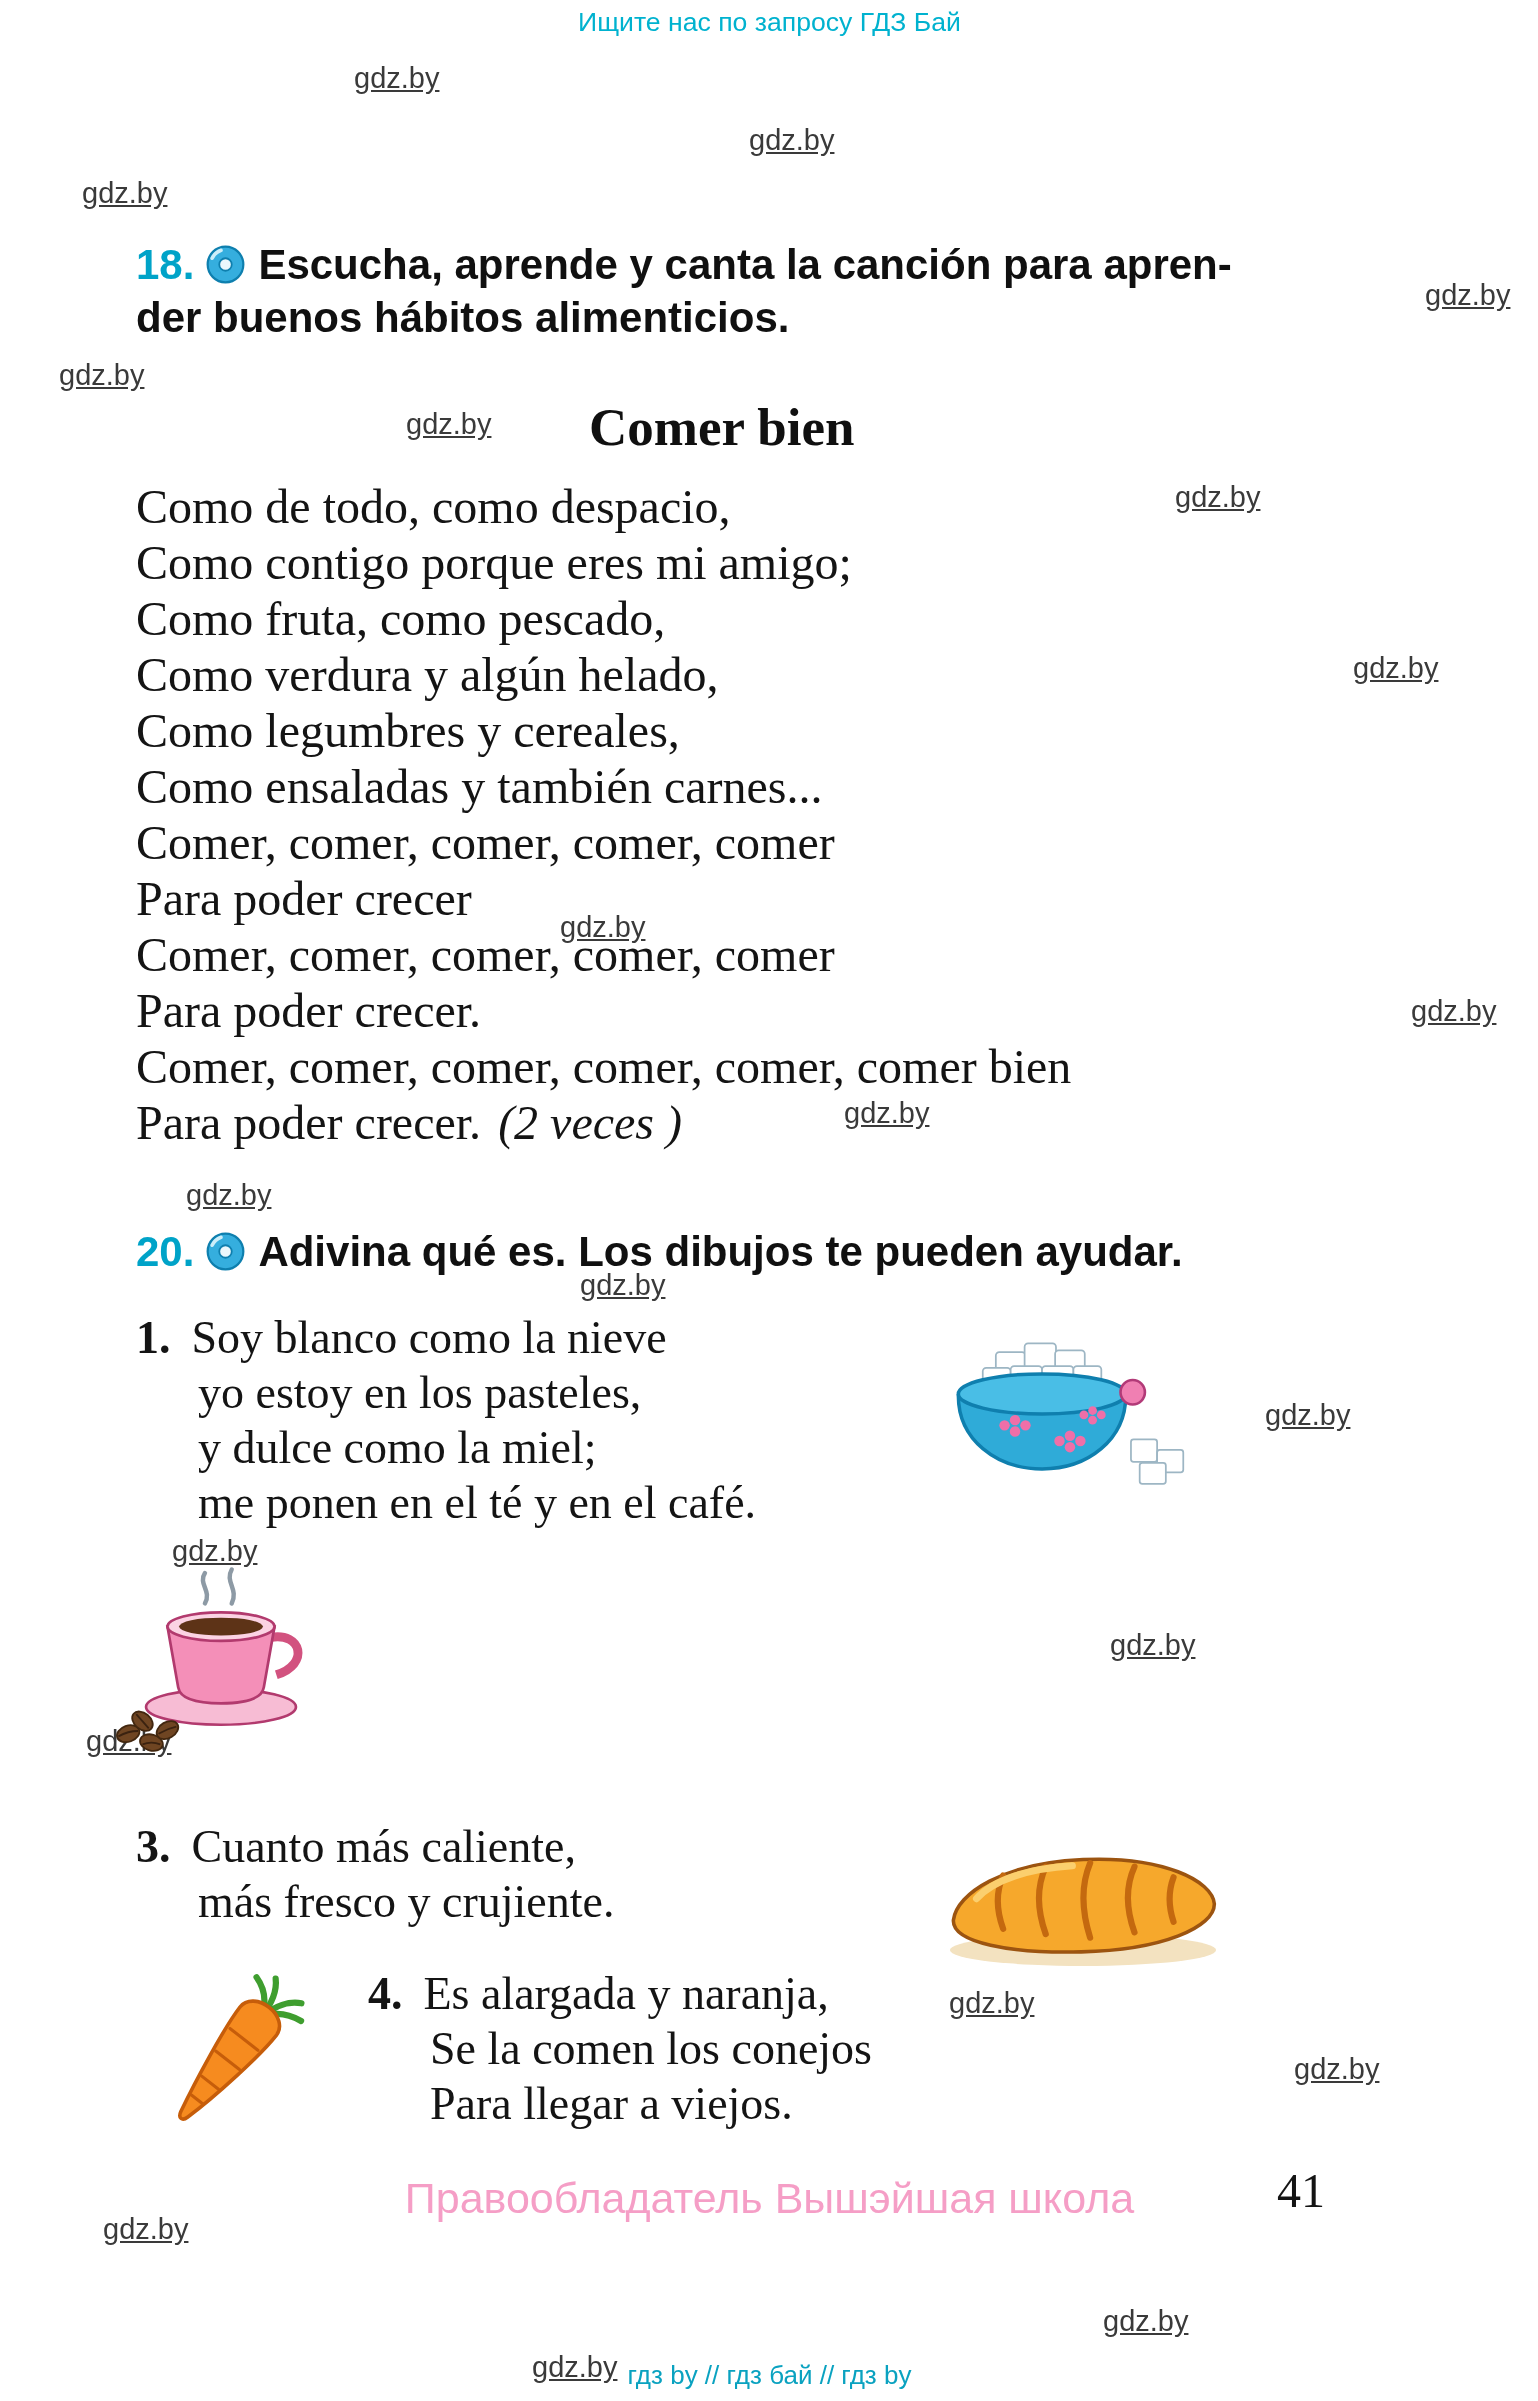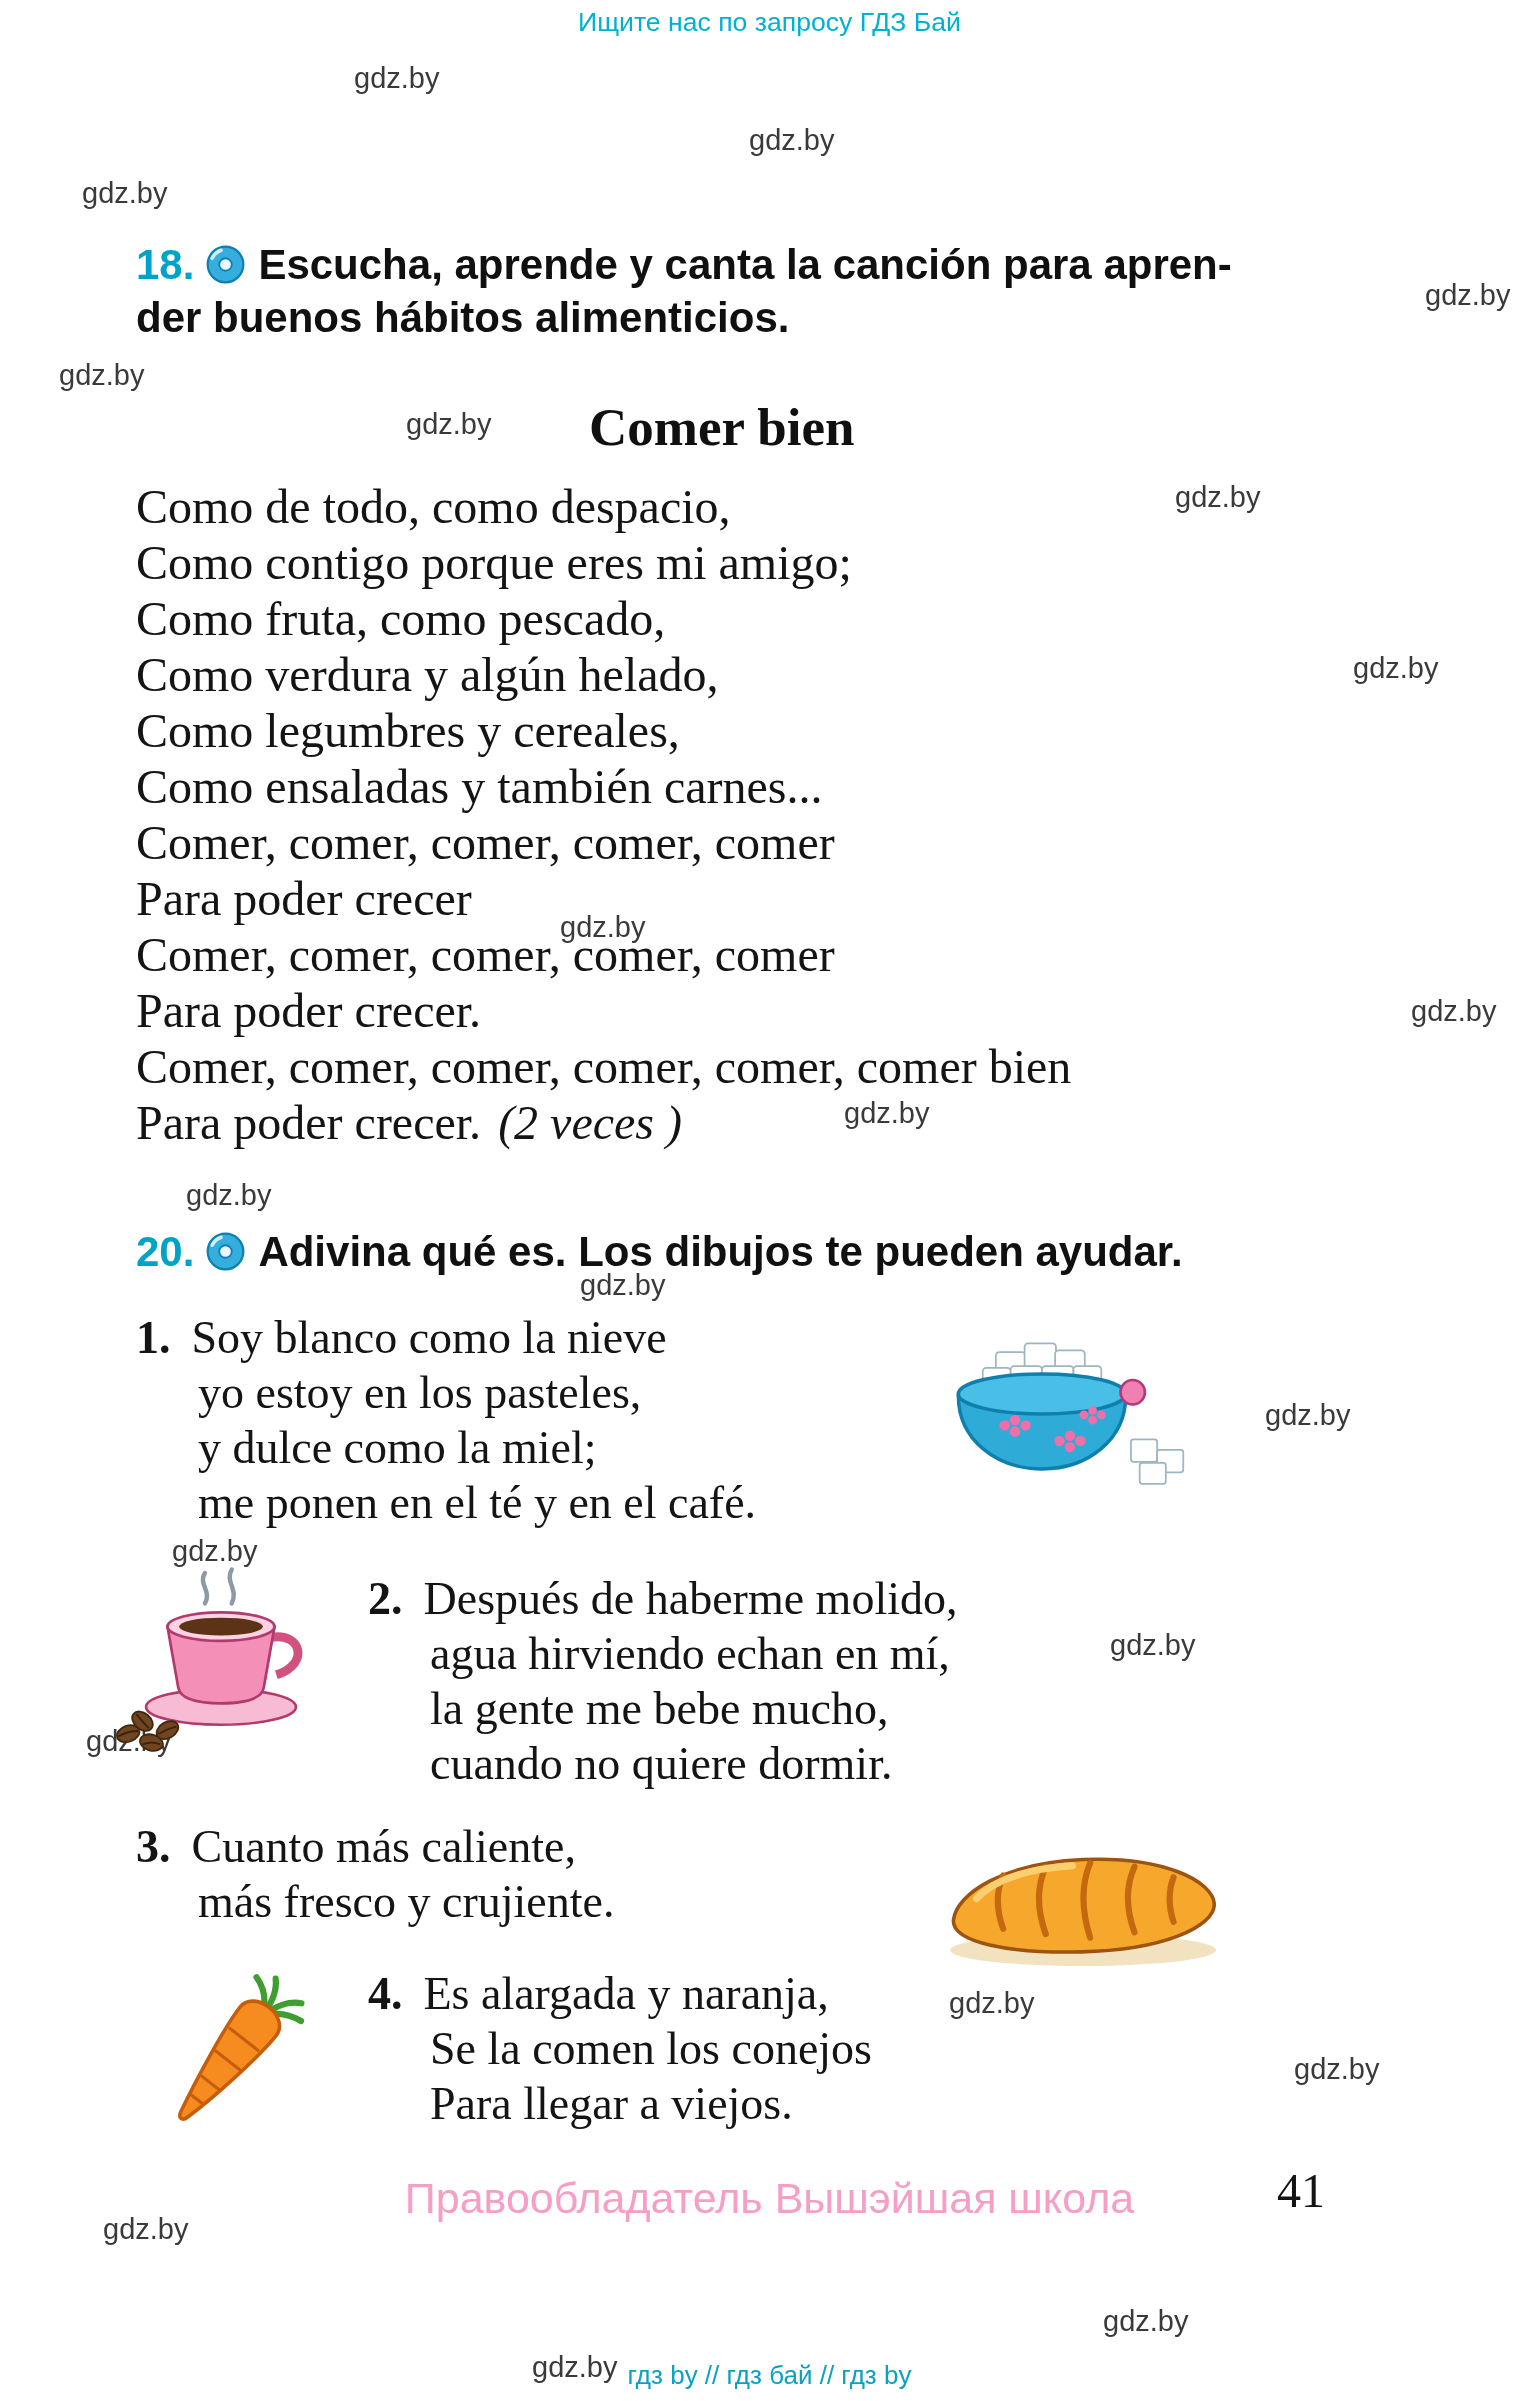--- a/index.html
+++ b/index.html
@@ -7,21 +7,21 @@
   .page {
     position:relative; width:1539px; height:2401px; background:#ffffff;
     overflow:hidden; font-family:"Liberation Serif", serif; color:#161616;
   }
   .banner {
     position:absolute; top:7px; left:0; width:100%; text-align:center;
     font-family:"Liberation Sans", sans-serif; font-size:26.6px; color:#00b2cf;
   }
   .wm {
     position:absolute; font-family:"Liberation Sans", sans-serif;
-    font-size:29px; color:#3a3a3a; white-space:nowrap;
+    font-size:29px; color:#3a3a3a; white-space:nowrap;text-decoration:underline;
   }
   .ex-head {
     position:absolute; font-family:"Liberation Sans", sans-serif;
     font-weight:700; font-size:42px; line-height:53px; color:#101010;
   }
   .ex-num { color:#00a3c8; margin-right:10.6px; }
   .cd {
     display:inline-block; width:41px; height:41px; vertical-align:-6.2px; margin-right:12.4px;
   }
   .song-title { position:absolute; font-size:53px; font-weight:700; color:#101010; }
@@ -147,28 +147,20 @@
       </g>
       <circle cx="252" cy="84" r="14" fill="#f07fb2" stroke="#b23a78" stroke-width="3"></circle>
       <g stroke="#9db6c4" stroke-width="2" fill="#ffffff">
         <rect x="250" y="138" width="30" height="26" rx="3"></rect>
         <rect x="280" y="150" width="30" height="26" rx="3"></rect>
         <rect x="260" y="165" width="30" height="24" rx="3"></rect>
       </g>
     </svg>
   </div>
 
-  <div class="riddle" style="left:368px;top:1571px">
-    <div>
-      <span class="r-num">2.</span><span>Después de haberme molido,</span>
-    </div>
-    <div class="indent">agua hirviendo echan en mí,</div>
-    <div class="indent">la gente me bebe mucho,</div>
-    <div class="indent">cuando no quiere dormir.</div>
-  </div>
 
   <div class="illus" style="left:105px;top:1562px">
     <svg viewBox="0 0 260 220" width="232" height="197">
       <g stroke="#8d9aa5" stroke-width="5" fill="none" stroke-linecap="round">
         <path d="M112 12 C104 24 120 32 112 46"></path>
         <path d="M142 8 C134 22 150 30 142 46"></path>
       </g>
       <path d="M186 84 C220 78 230 114 192 126" fill="none" stroke="#d2527f" stroke-width="10"></path>
       <ellipse cx="130" cy="162" rx="84" ry="20" fill="#f7bcd4" stroke="#b23a6e" stroke-width="3"></ellipse>
       <path d="M70 72 L190 72 L178 140 C176 152 160 158 130 158 C100 158 84 152 82 140 Z" fill="#f48fb8" stroke="#b23a6e" stroke-width="3"></path>

